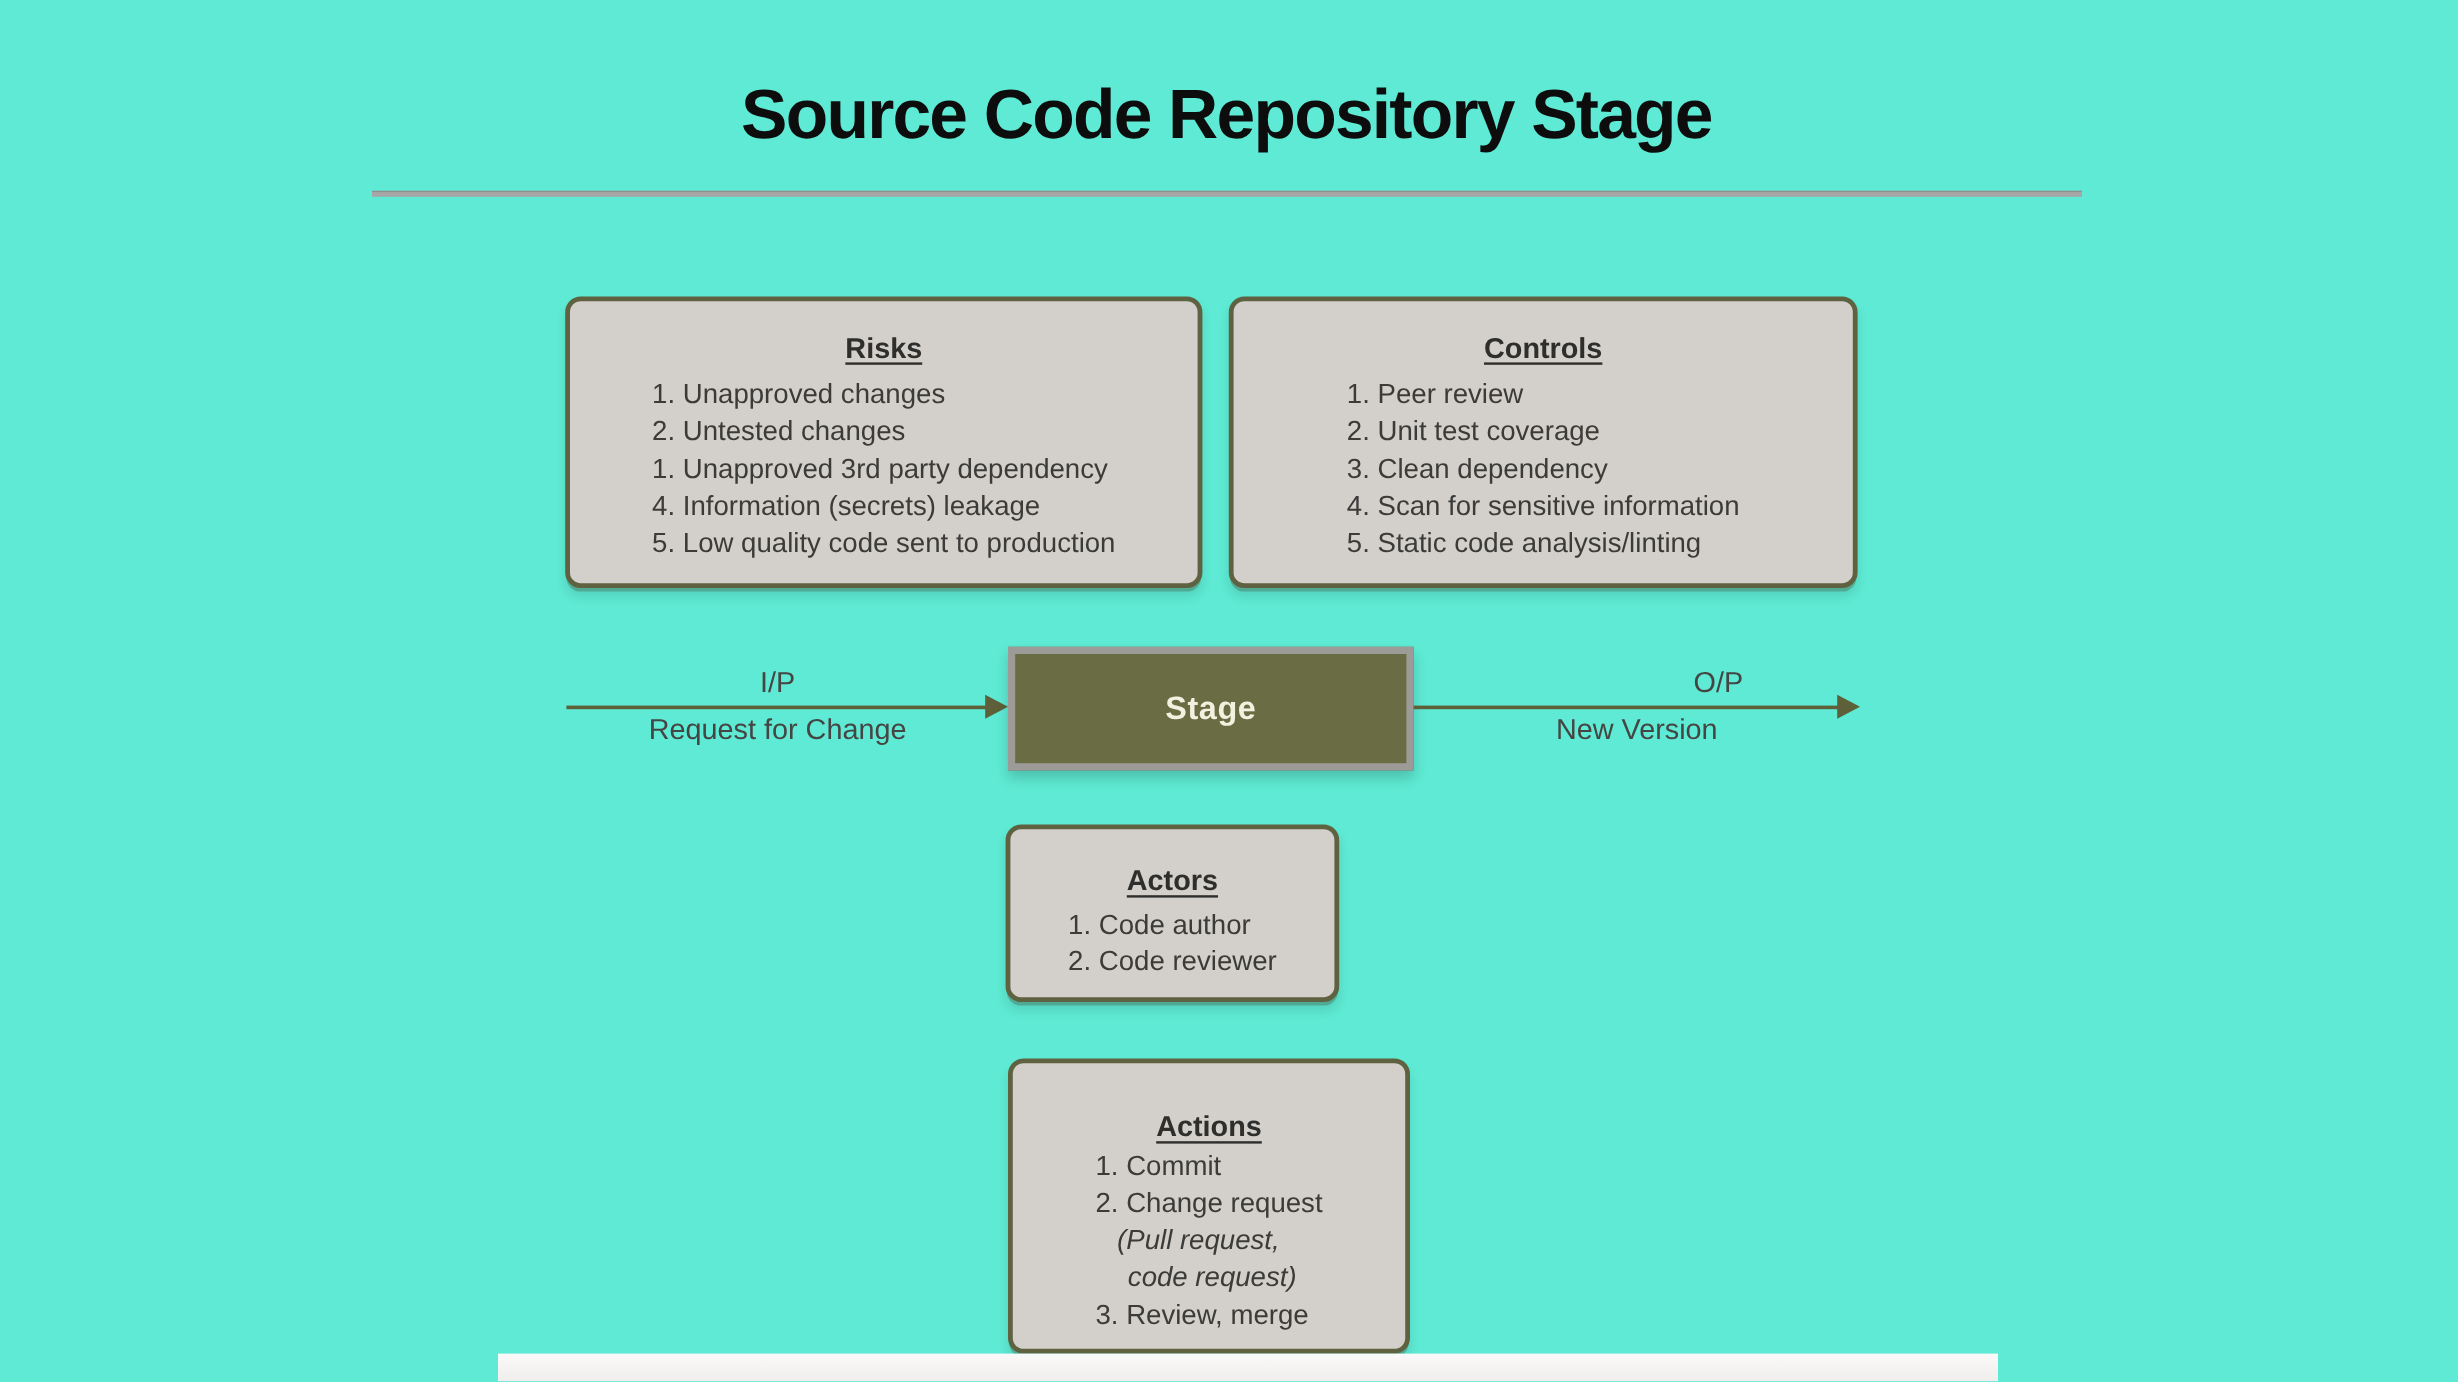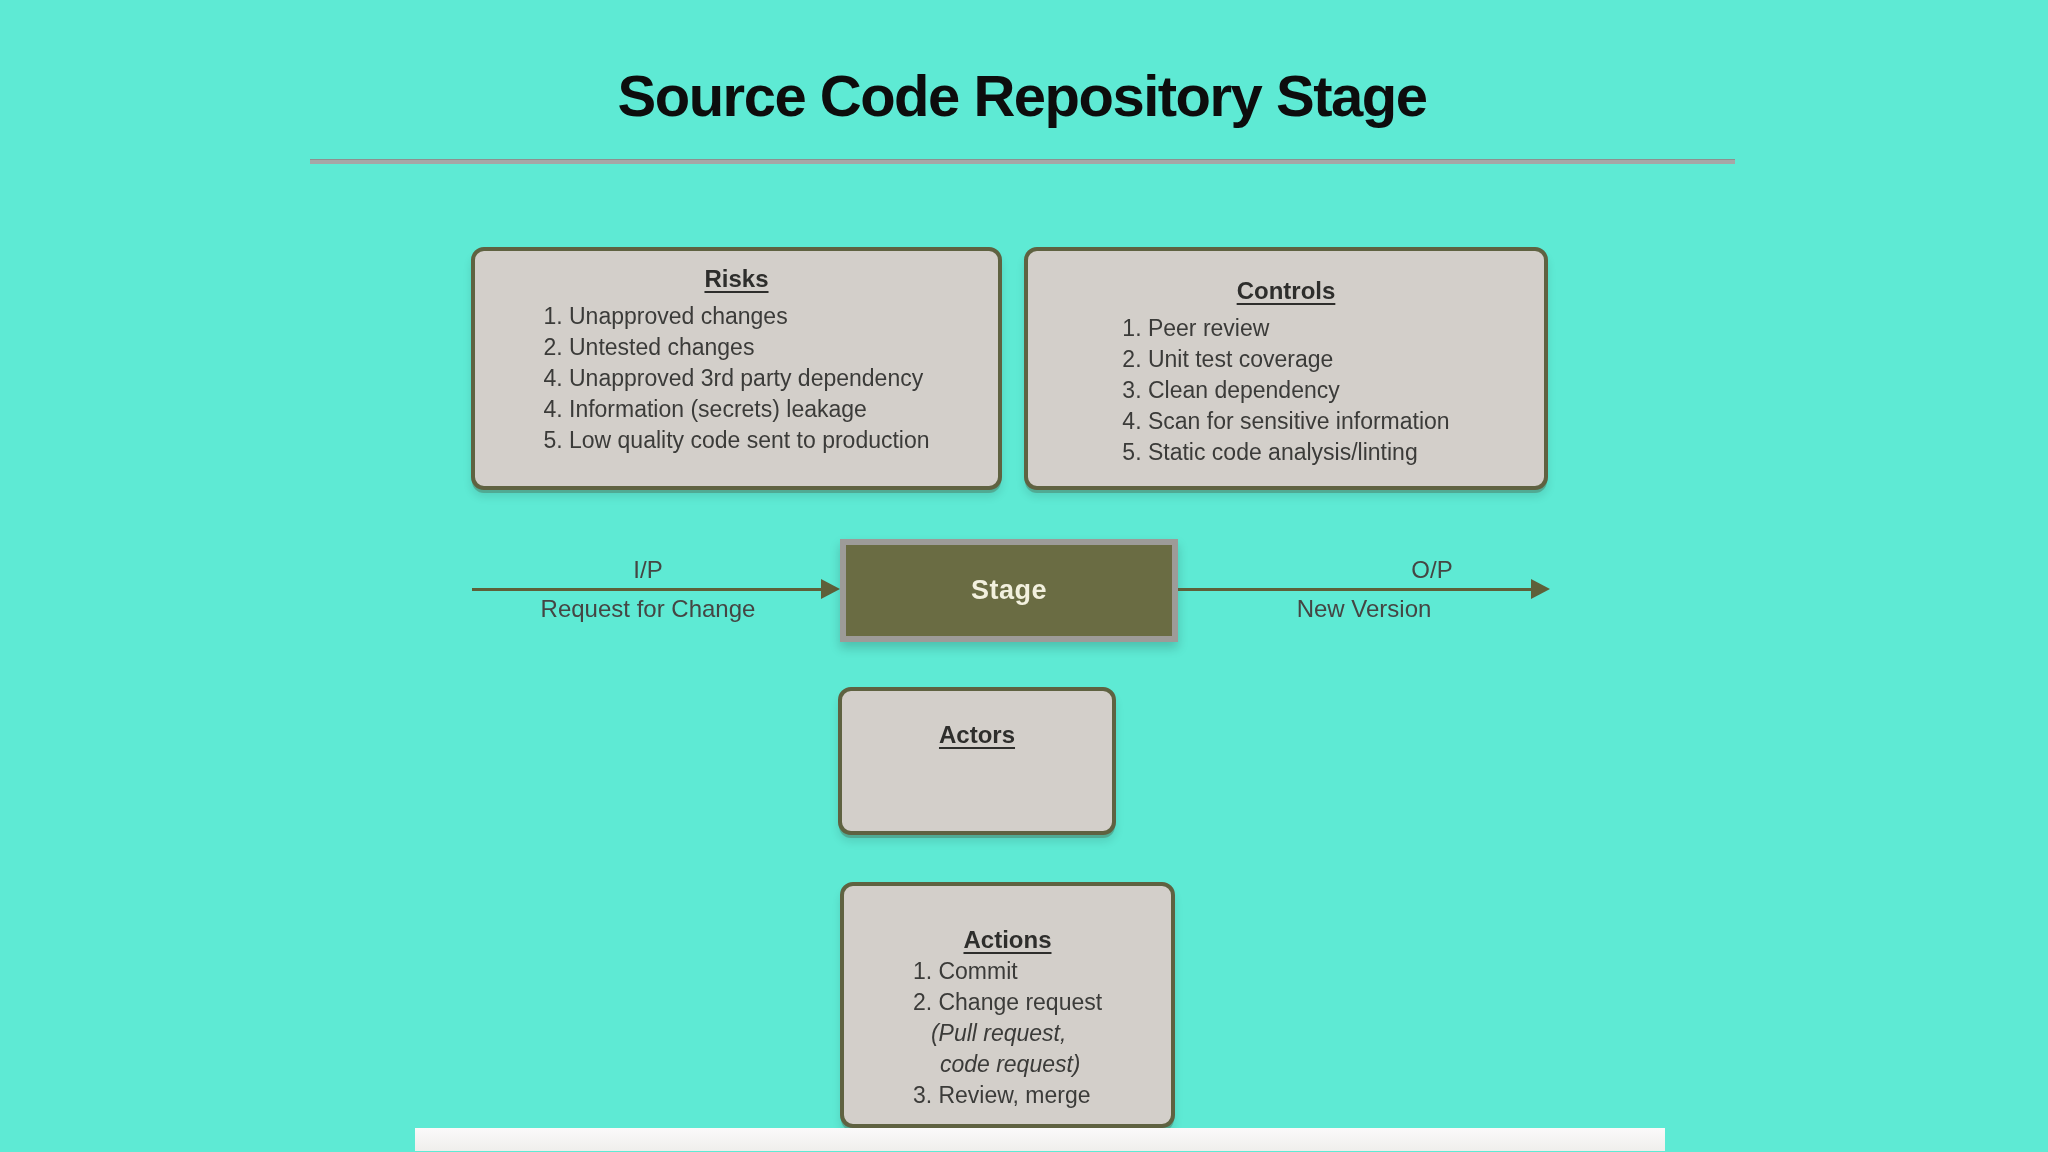--- a/index.html
+++ b/index.html
@@ -26,21 +26,21 @@
     border:4px solid var(--box-border);border-radius:13px;
     text-align:center;
     box-shadow:0 4px 0 -1px rgba(70,72,42,.30), 0 7px 9px rgba(0,0,0,.10);
   }
   .box-heading{
     font-size:24px;font-weight:bold;color:#2e2e2c;
     text-decoration:underline;text-decoration-thickness:2px;text-underline-offset:4px;
   }
   .box-list{display:inline-block;text-align:left;font-size:23px;color:var(--body-text);}
   .box-list .li{line-height:31px;white-space:nowrap;}
-  .risks-box{left:471px;top:247px;width:531px;height:243px;padding-top:14px;}
+  .risks-box{left:471px;top:247px;width:531px;height:243px;padding-top:26px;}
   .controls-box{left:1024px;top:247px;width:524px;height:243px;padding-top:26px;}
   .risks-box .box-list,.controls-box .box-list{margin-top:8px;}
   .actors-box{left:838px;top:687px;width:278px;height:148px;padding-top:30px;}
   .actors-box .box-list{margin-top:6px;}
   .actors-box .box-list .li{line-height:30px;}
   .actions-box{left:840px;top:882px;width:335px;height:246px;padding-top:40px;}
   .actions-box .box-list{margin-top:2px;}
   .ital1{font-style:italic;padding-left:18px;}
   .ital2{font-style:italic;padding-left:27px;}
   .stage-box{
@@ -68,21 +68,21 @@
 <div class="page">
 
   <div class="title">Source Code Repository Stage</div>
   <div class="rule"></div>
 
   <div class="box risks-box">
     <div class="box-heading">Risks</div>
     <div class="box-list">
       <div class="li">1. Unapproved changes</div>
       <div class="li">2. Untested changes</div>
-      <div class="li">4. Unapproved 3rd party dependency</div>
+      <div class="li">1. Unapproved 3rd party dependency</div>
       <div class="li">4. Information (secrets) leakage</div>
       <div class="li">5. Low quality code sent to production</div>
     </div>
   </div>
 
   <div class="box controls-box">
     <div class="box-heading">Controls</div>
     <div class="box-list">
       <div class="li">1. Peer review</div>
       <div class="li">2. Unit test coverage</div>
@@ -101,20 +101,24 @@
     <div class="stage-label">Stage</div>
   </div>
 
   <div class="flow-label" style="left:1246px;top:556px;width:372px;">O/P</div>
   <div class="arrow-line" style="left:1178px;top:588px;width:354px;"></div>
   <div class="arrow-head" style="left:1531px;top:579px;"></div>
   <div class="flow-label" style="left:1178px;top:595px;width:372px;">New Version</div>
 
   <div class="box actors-box">
     <div class="box-heading">Actors</div>
+    <div class="box-list">
+      <div class="li">1. Code author</div>
+      <div class="li">2. Code reviewer</div>
+    </div>
   </div>
 
   <div class="box actions-box">
     <div class="box-heading">Actions</div>
     <div class="box-list">
       <div class="li">1. Commit</div>
       <div class="li">2. Change request</div>
       <div class="li ital1">(Pull request,</div>
       <div class="li ital2">code request)</div>
       <div class="li">3. Review, merge</div>

